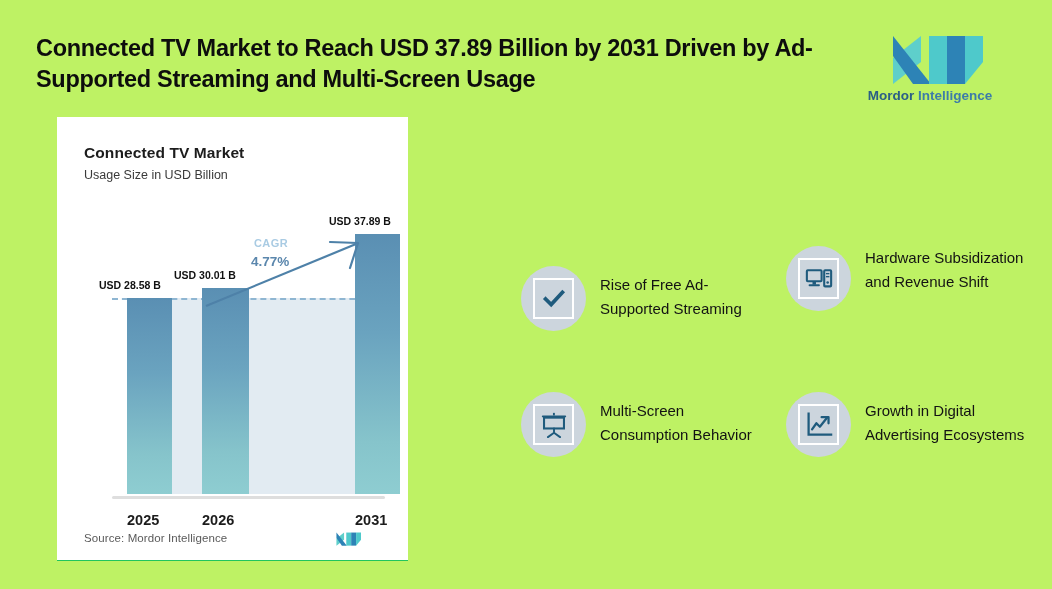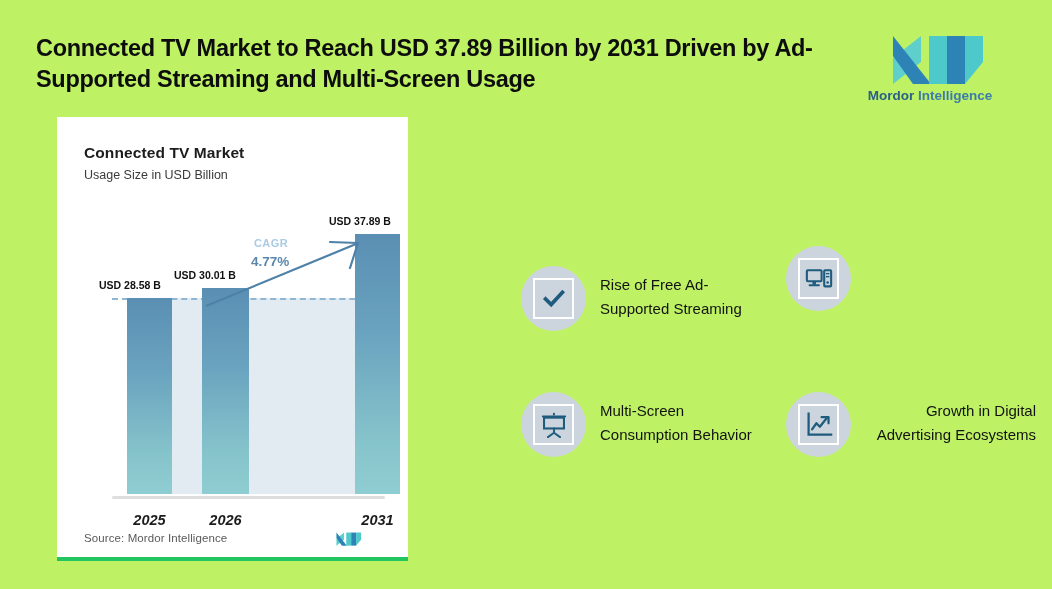--- a/index.html
+++ b/index.html
@@ -24,21 +24,21 @@
   .logo-word {
     position:absolute; left:0; top:60px; width:128px;
     text-align:center; font-size:13.5px; line-height:16px; white-space:nowrap;
   }
   .logo-word .b { font-weight:bold; color:#2b5f86; }
   .logo-word .n { font-weight:bold; color:#3d7ca8; }
 
   
   .chart-card {
     position:absolute; left:57px; top:117px; width:351px; height:444px;
-    background:#ffffff; border-bottom:4px solid #22c55e;
+    background:#ffffff; border-bottom:1px solid #22c55e;
   }
   .chart-title {
     position:absolute; left:27px; top:27px;
     font-size:15.5px; font-weight:bold; color:#1c1c1c; letter-spacing:0.1px;
   }
   .chart-sub {
     position:absolute; left:27px; top:51px;
     font-size:12.5px; font-weight:normal; color:#3a3a3a;
   }
 
@@ -60,21 +60,21 @@
 
   .bar {
     position:absolute; bottom:8px;
     background:linear-gradient(to bottom, #5a8fb3 0%, #6aa3bf 38%, #86c4cb 80%, #8ecdd1 100%);
   }
   .bar-label {
     position:absolute; font-size:10.5px; font-weight:bold; color:#111; white-space:nowrap;
   }
   .xtick {
     position:absolute; bottom:-26px; font-size:14.5px; font-weight:bold;
-    color:#1c1c1c; text-align:center; white-space:nowrap;font-style:italic;
+    color:#1c1c1c; white-space:nowrap;
   }
 
   .cagr-word {
     position:absolute; left:170px; top:25px;
     font-size:11px; font-weight:bold; color:#a9cbe3; letter-spacing:0.4px;
   }
   .cagr-val {
     position:absolute; left:167px; top:42px;
     font-size:13.5px; font-weight:bold; color:#5b87ad;
   }
@@ -90,21 +90,21 @@
   .trends-title {
     position:absolute; left:534px; top:135px;
     font-size:21px; font-weight:bold; color:#0d0d0d; letter-spacing:-0.2px;
   }
   .trend {
     position:absolute; display:flex; align-items:flex-start; gap:14px; width:250px;
   }
   .trend.t0 { left:521px; top:266px; }
   .trend.t1 { left:786px; top:246px; }
   .trend.t2 { left:521px; top:392px; }
-  .trend.t3 { left:786px; top:392px;text-align:right; }
+  .trend.t3 { left:786px; top:392px; }
   .t-circle {
     flex:0 0 auto; width:65px; height:65px; border-radius:50%;
     background:#ccd5dd; display:flex; align-items:center; justify-content:center;
   }
   .t-icon-frame {
     width:41px; height:41px; border:2.5px solid #ffffff;
     display:flex; align-items:center; justify-content:center;
   }
   .t-text {
     font-size:15px; line-height:24px; color:#131313; padding-top:7px;
@@ -193,20 +193,21 @@
           <rect x="2" y="5" width="17" height="12.5" rx="1" fill="none" stroke="#1f5b7d" stroke-width="2.4"></rect>
           <rect x="8.5" y="18" width="4" height="3.5" fill="#1f5b7d"></rect>
           <rect x="4" y="21" width="13" height="2.3" rx="1" fill="#1f5b7d"></rect>
           <rect x="22" y="5" width="8" height="18.5" rx="1" fill="none" stroke="#1f5b7d" stroke-width="2.4"></rect>
           <rect x="24" y="8" width="4" height="1.6" fill="#1f5b7d"></rect>
           <rect x="24" y="11.5" width="4" height="1.6" fill="#1f5b7d"></rect>
           <circle cx="26" cy="19" r="1.5" fill="#1f5b7d"></circle>
         </svg>
       </div>
     </div>
+    <div class="t-text">Hardware Subsidization and Revenue Shift</div>
   </div>
 
   <div class="trend t2">
     <div class="t-circle">
       <div class="t-icon-frame">
         <svg viewBox="0 0 32 30" width="28" height="26">
           <rect x="14.8" y="1" width="2.2" height="3" fill="#1f5b7d"></rect>
           <rect x="2" y="4" width="28" height="2.2" rx="1" fill="#1f5b7d"></rect>
           <rect x="4.5" y="6.5" width="23" height="12.5" fill="none" stroke="#1f5b7d" stroke-width="2.4"></rect>
           <path d="M16,19 L16,24 M16,24 L9,29 M16,24 L23,29" stroke="#1f5b7d" stroke-width="2.2" fill="none" stroke-linecap="round"></path>

